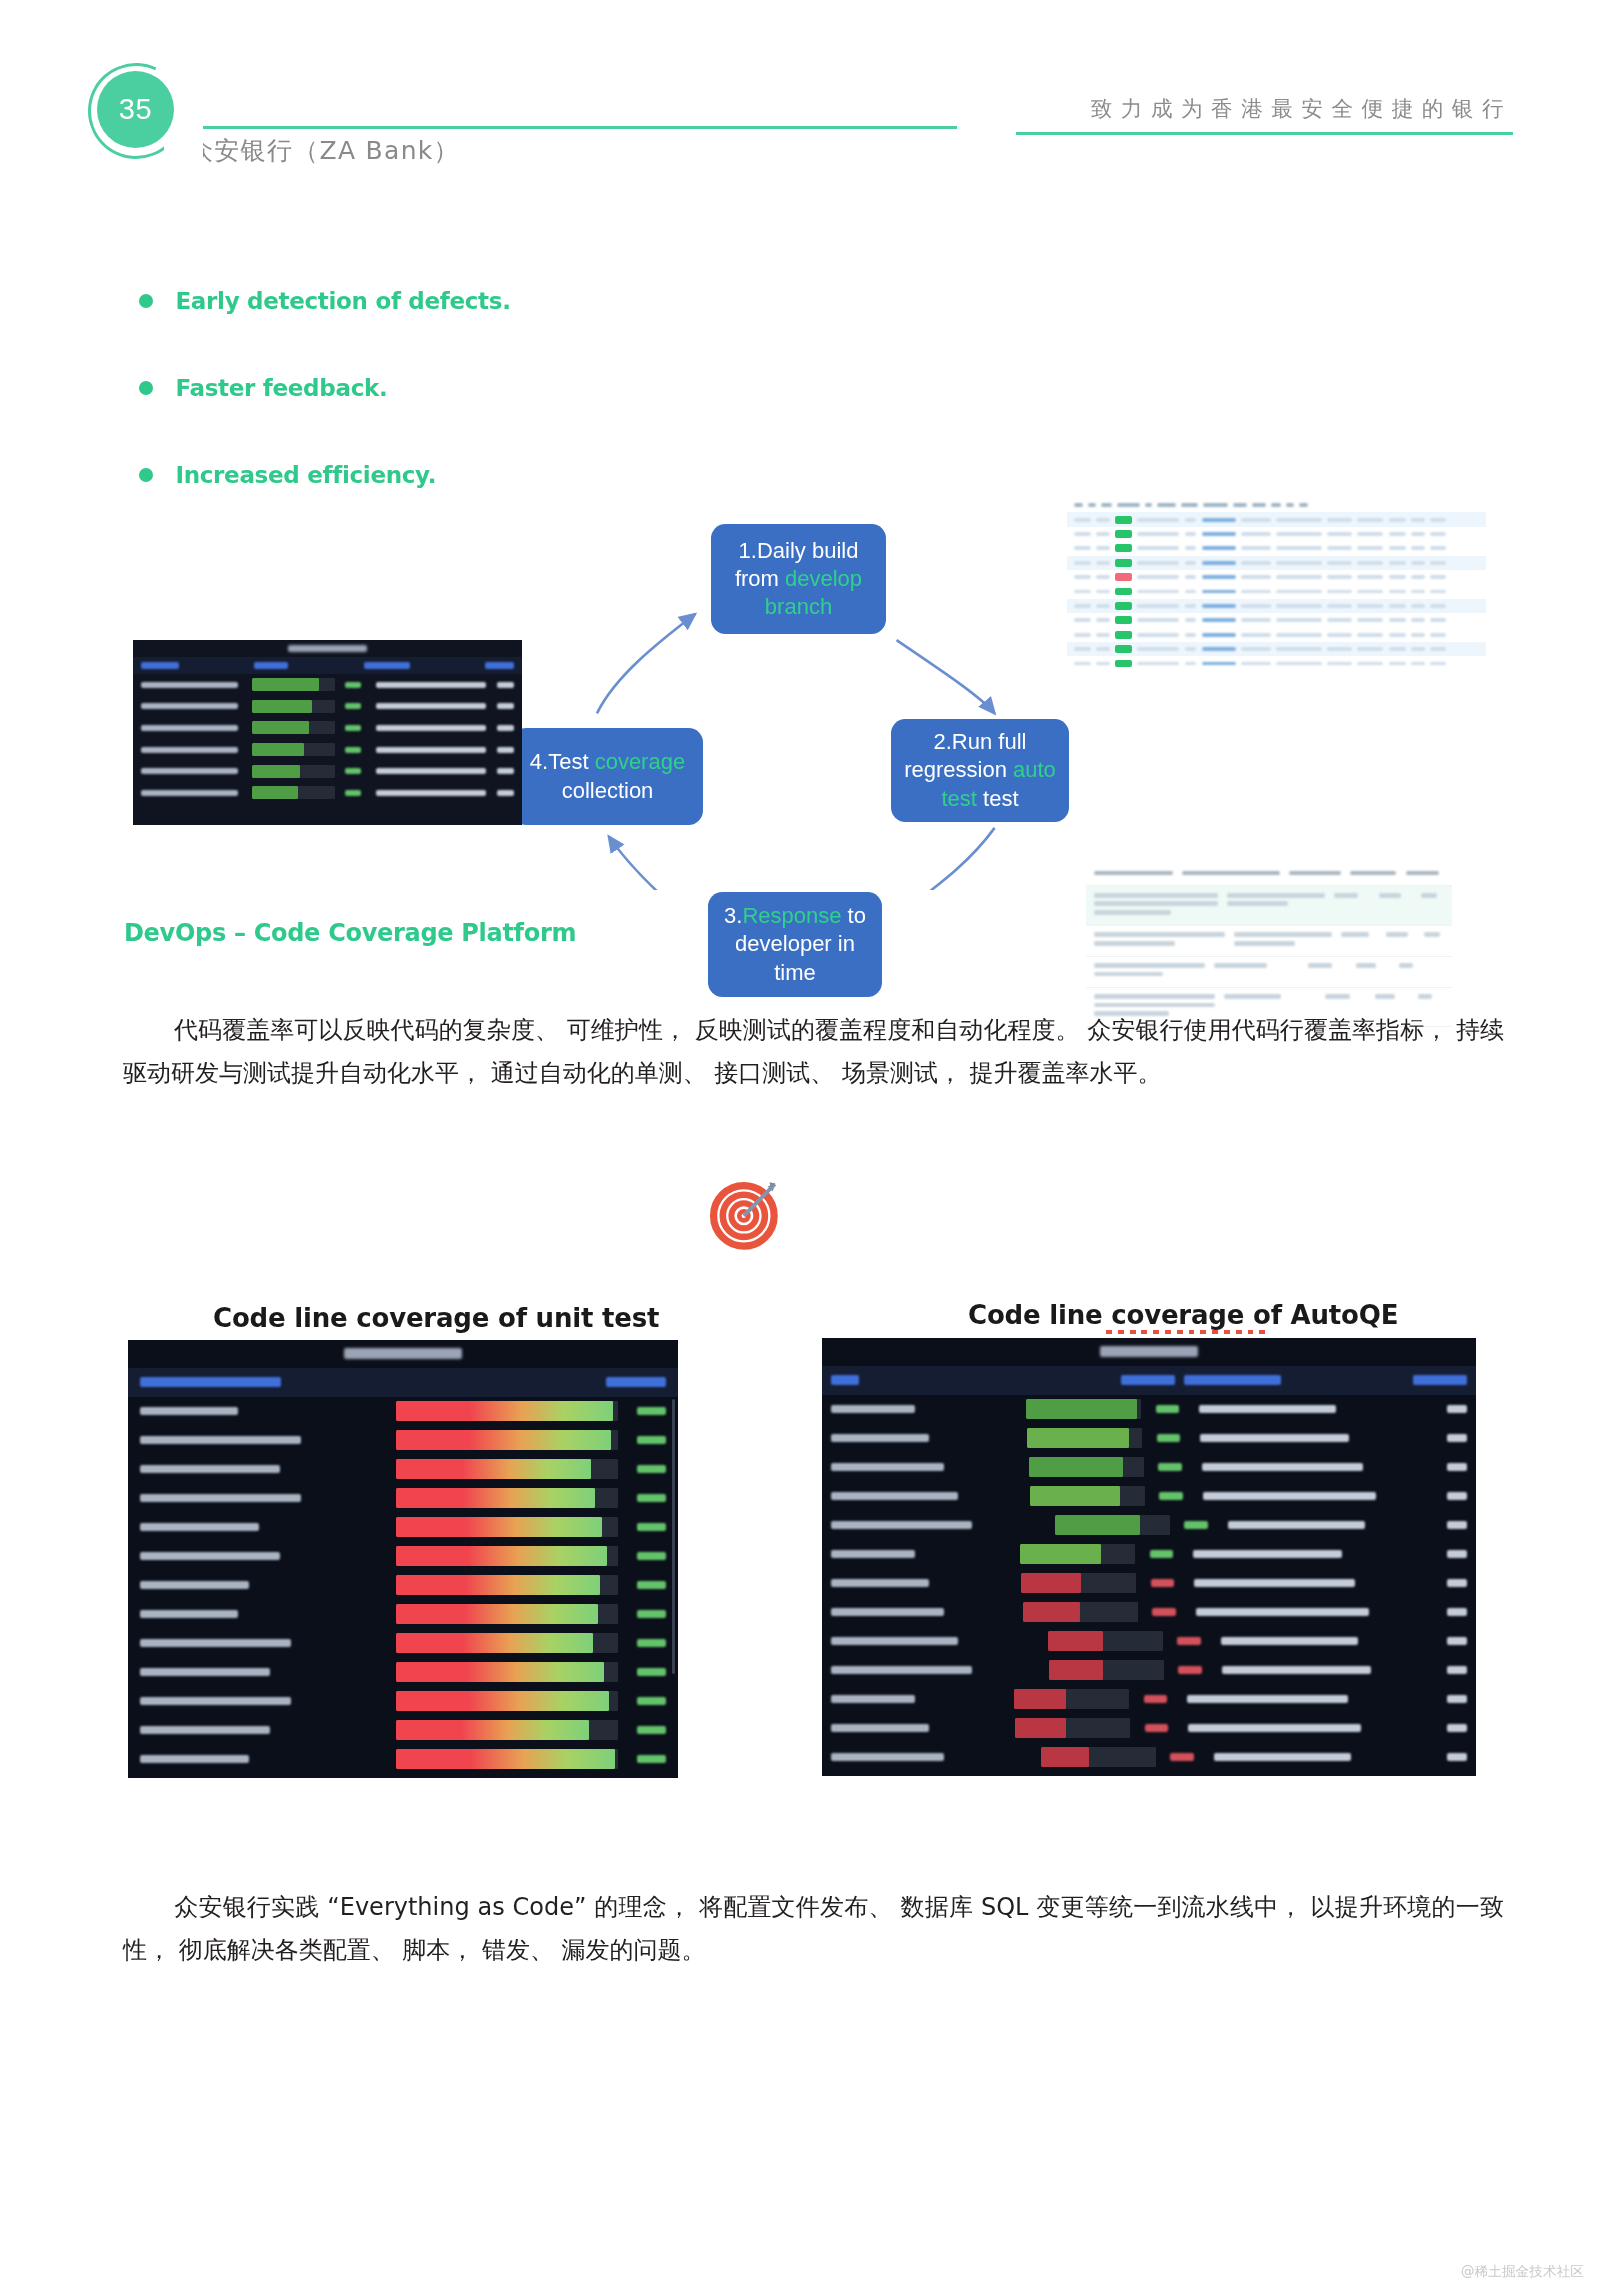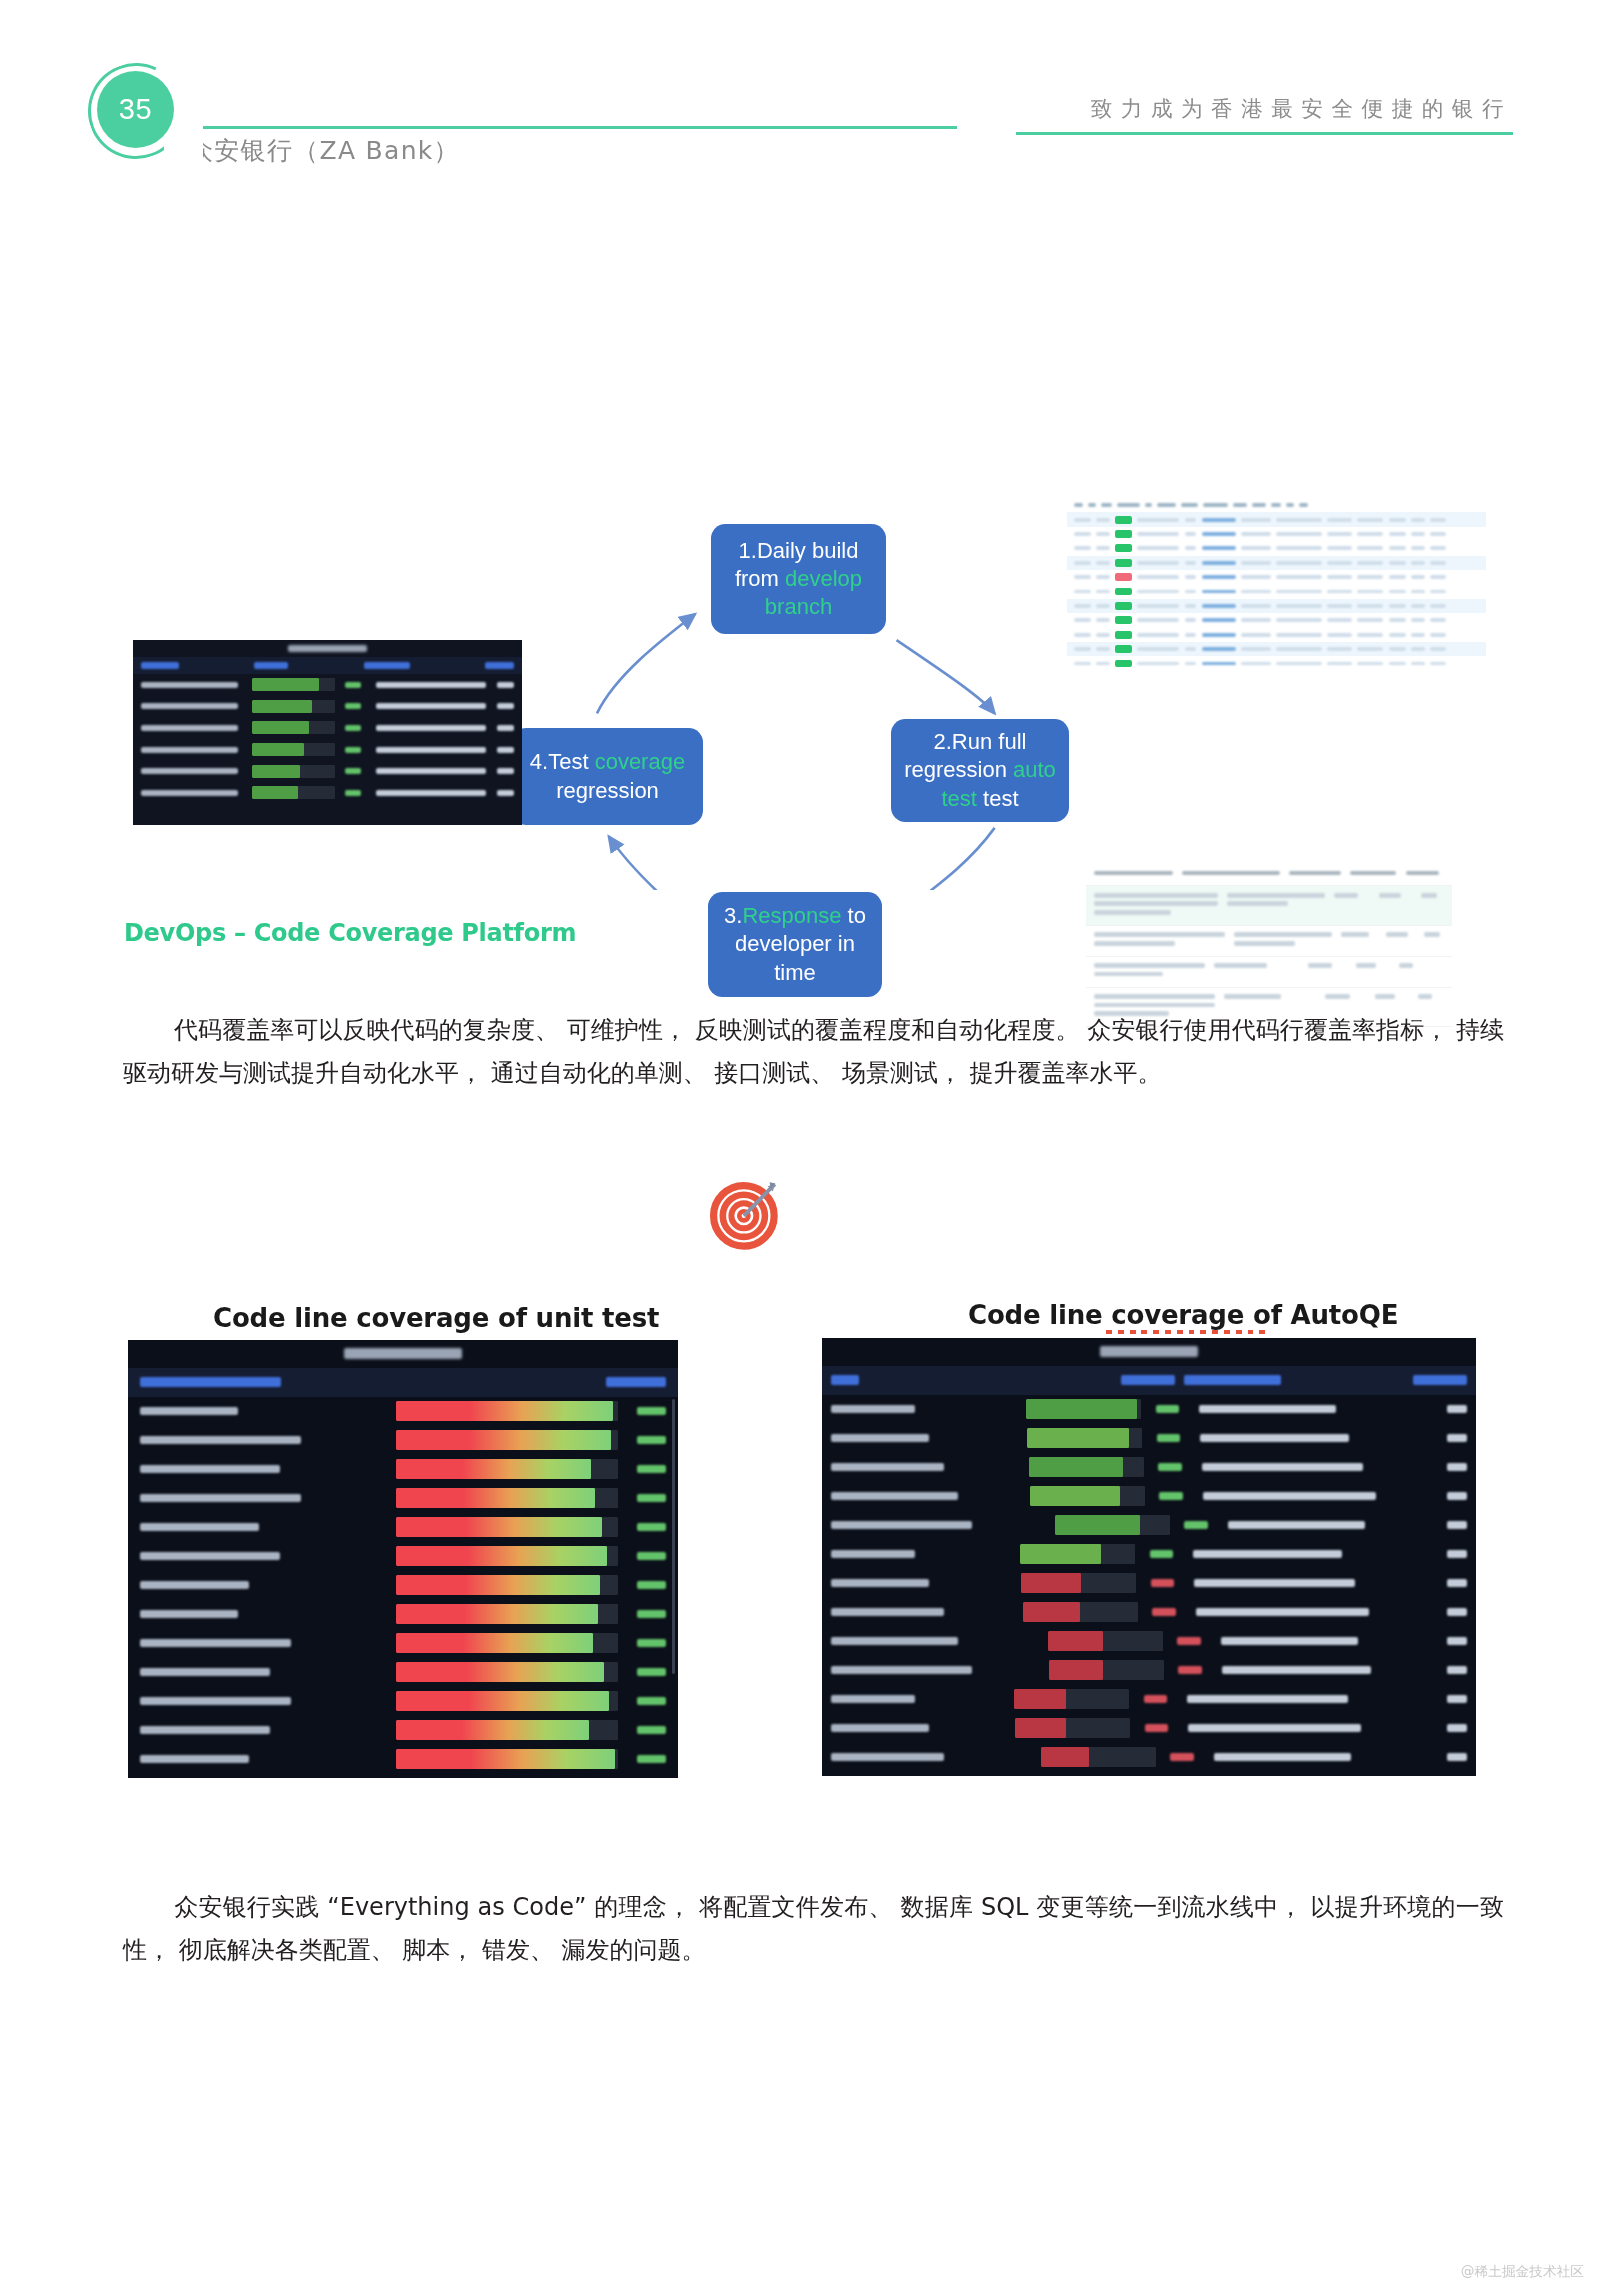--- a/index.html
+++ b/index.html
@@ -209,20 +209,34 @@
     <div class="badge-ring-mask"></div>
     <div class="header-rule-left"></div>
     <div class="page-badge">35</div>
     <div class="brand-name">众安银行（ZA Bank）</div>
     <div class="header-tagline">致力成为香港最安全便捷的银行</div>
     <div class="header-rule-right"></div>
   </div>
 
   <div class="fig1">
 
+    <div class="bullets">
+      <div class="bullet-row">
+        <span class="bullet-dot"></span>
+        <span class="bullet-text">Early detection of defects.</span>
+      </div>
+      <div class="bullet-row">
+        <span class="bullet-dot"></span>
+        <span class="bullet-text">Faster feedback.</span>
+      </div>
+      <div class="bullet-row">
+        <span class="bullet-dot"></span>
+        <span class="bullet-text">Increased efficiency.</span>
+      </div>
+    </div>
 
     <svg class="arrow-svg" viewBox="0 0 2480 1000">
       <defs>
         <marker id="ah" markerWidth="9" markerHeight="9" refX="6" refY="3.2" orient="auto">
           <path d="M0,0 L7,3.2 L0,6.4 z" fill="#6a8fd0"></path>
         </marker>
       </defs>
       <path d="M1370,618 C1450,672 1500,706 1520,730" stroke="#6a8fd0" stroke-width="4" fill="none" marker-end="url(#ah)"></path>
       <path d="M1520,905 C1480,960 1430,995 1378,1035" stroke="#6a8fd0" stroke-width="4" fill="none" marker-end="url(#ah)"></path>
       <path d="M1060,1052 C1010,1010 960,962 930,918" stroke="#6a8fd0" stroke-width="4" fill="none" marker-end="url(#ah)"></path>
@@ -232,21 +246,21 @@
     <div class="cyclebox" id="box1">
       <span><span>1.Daily build from </span><span class="hl">develop branch</span><span></span></span>
     </div>
     <div class="cyclebox" id="box2">
       <span><span>2.Run full regression </span><span class="hl">auto test</span><span> test</span></span>
     </div>
     <div class="cyclebox" id="box3">
       <span><span>3.</span><span class="hl">Response</span><span> to developer in time</span></span>
     </div>
     <div class="cyclebox" id="box4">
-      <span><span>4.Test </span><span class="hl">coverage</span><span> regression</span></span>
+      <span><span>4.Test </span><span class="hl">coverage</span><span> collection</span></span>
     </div>
 
     <div class="thumb-lighttable-1" id="lt1">
         <div class="lt-row head">
           <div class="lt-cell dk" style="width: 9.4px;"></div>
           <div class="lt-cell dk" style="width: 8px;"></div>
           <div class="lt-cell dk" style="width: 10.8px;"></div>
           <div class="lt-cell dk" style="width: 23px;"></div>
           <div class="lt-cell dk" style="width: 6.5px;"></div>
           <div class="lt-cell dk" style="width: 18.7px;"></div>

